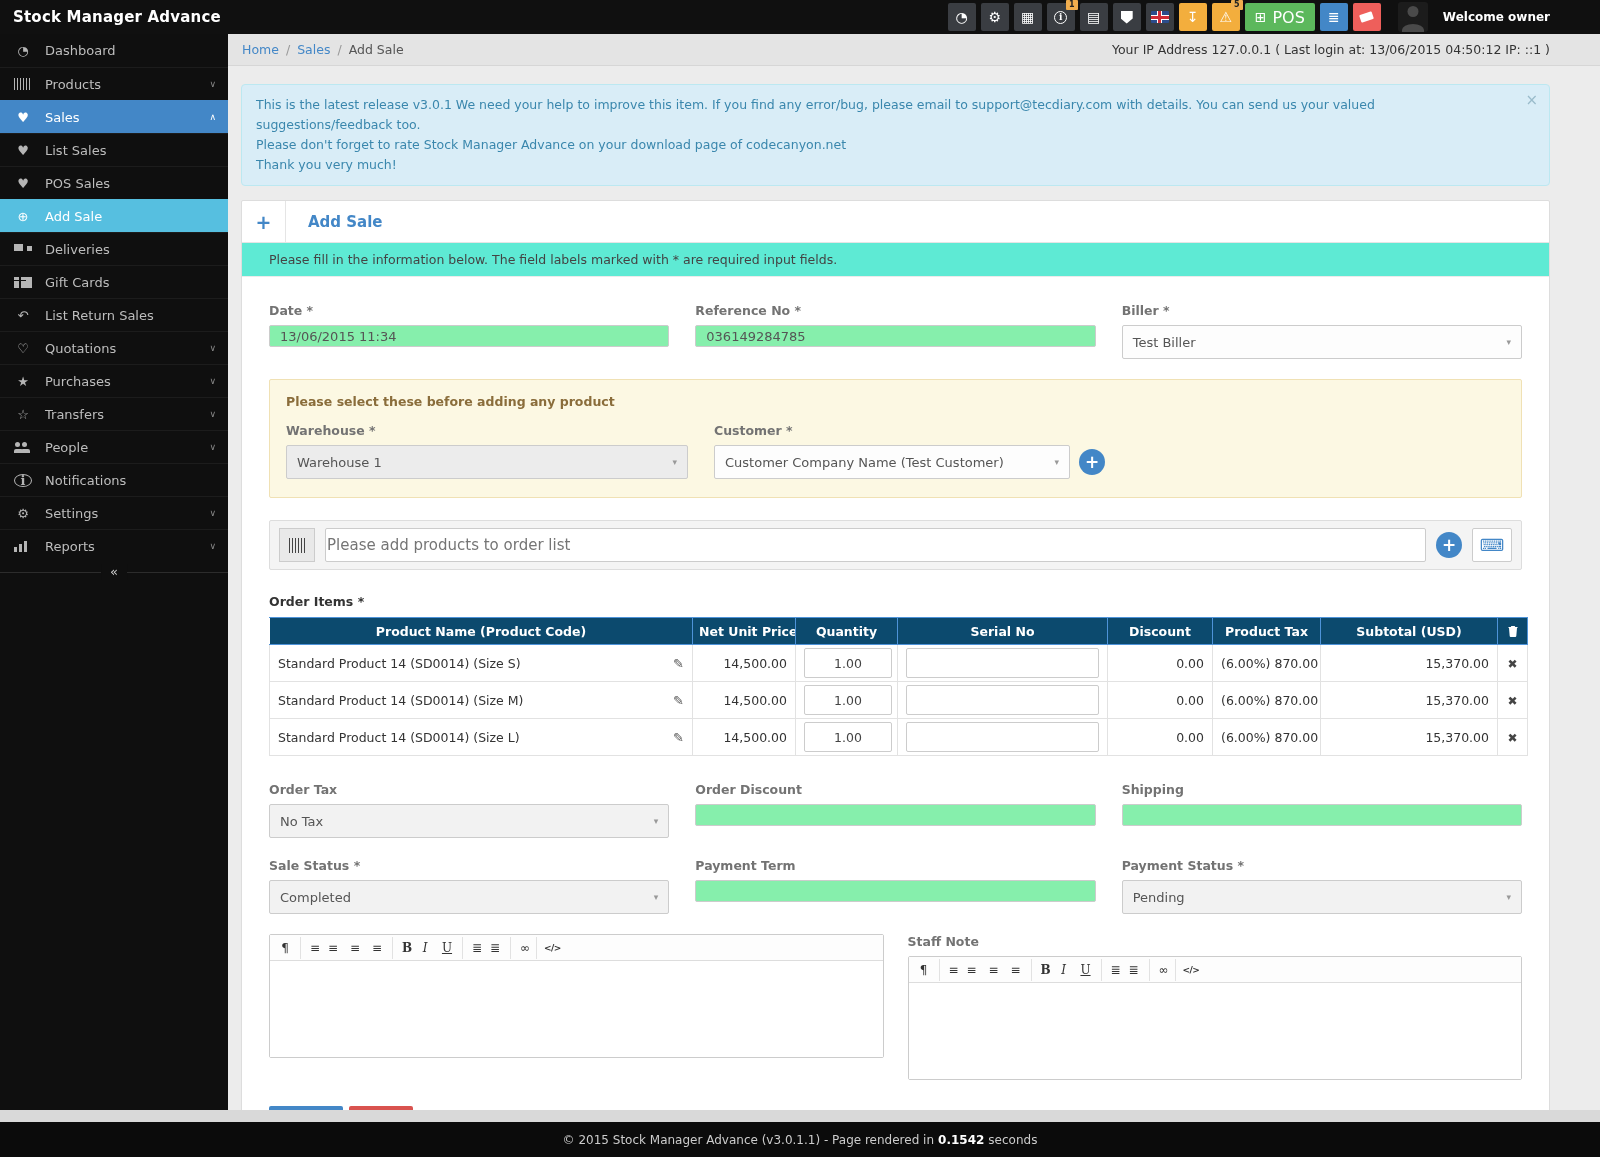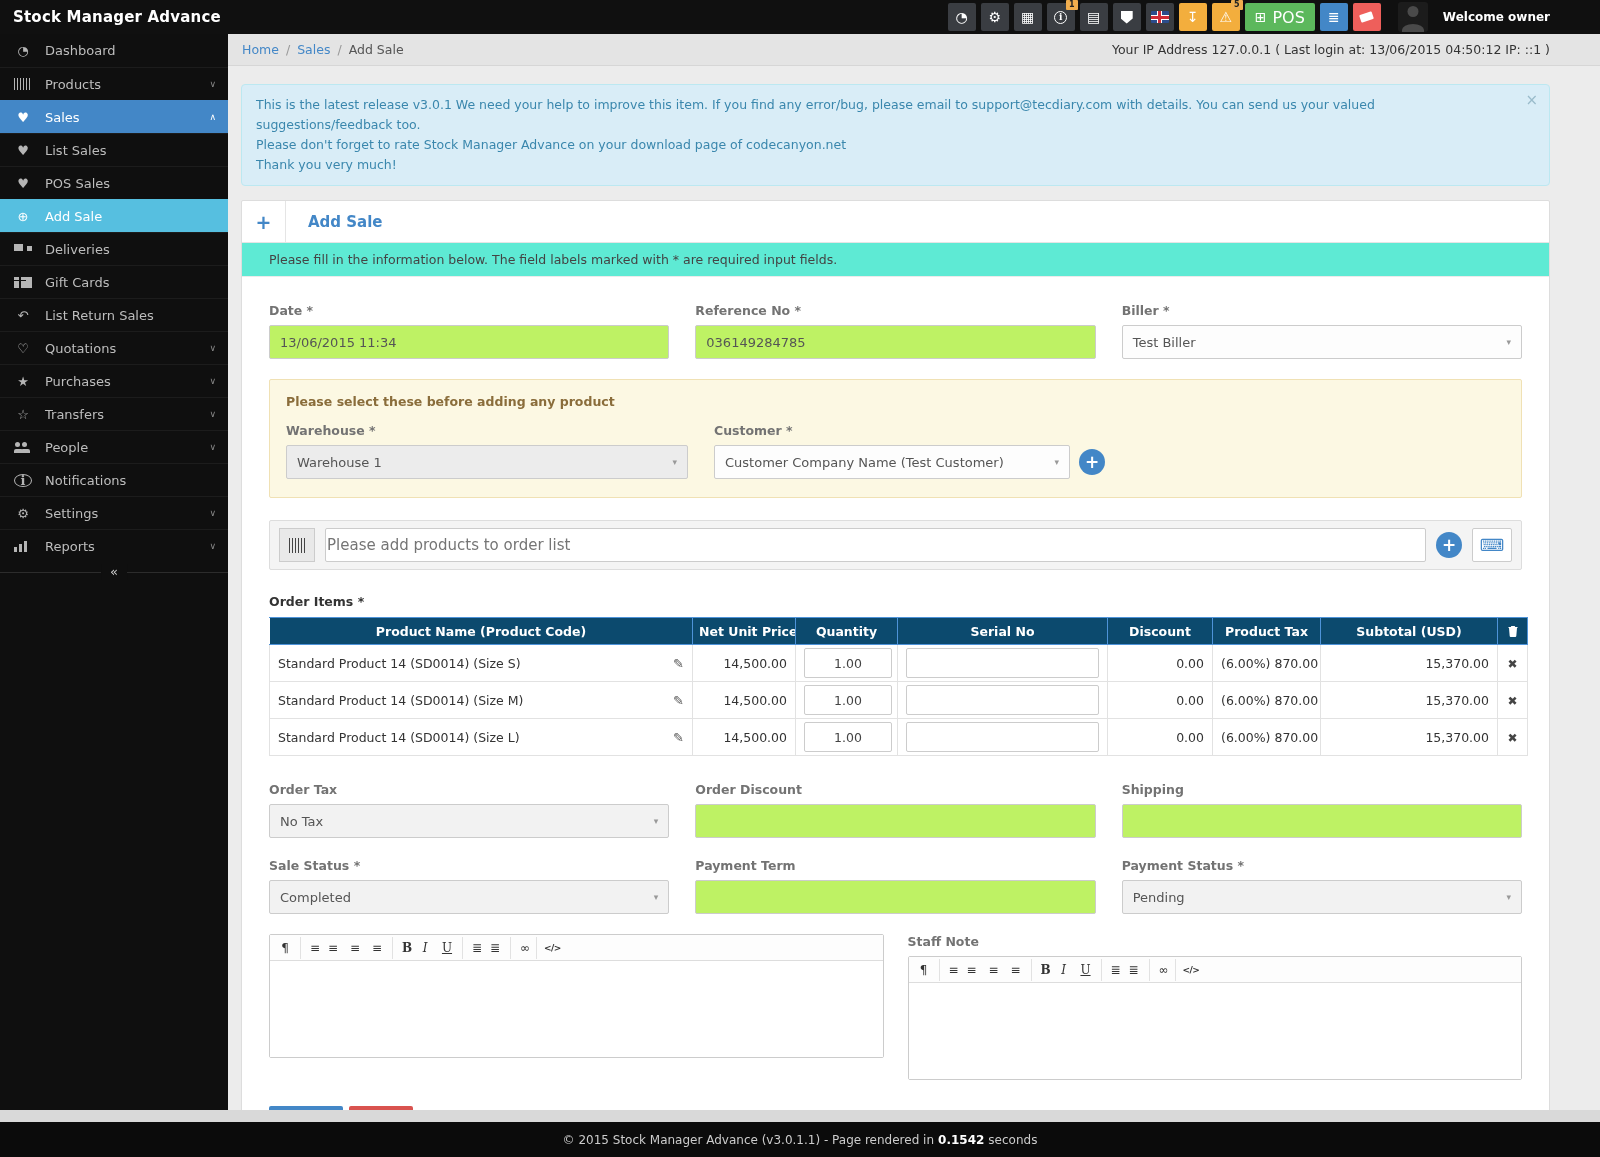--- a/index.html
+++ b/index.html
@@ -76,21 +76,21 @@
   .alert-close { position:absolute; top:5px; right:11px; color:#9abccb; font-size:15px; cursor:pointer; }
   
   .panel { background:#fff; border:1px solid #ddd; border-radius:2px; margin-top:14px; }
   .panel-head { height:42px; display:flex; align-items:center; border-bottom:1px solid #e5e5e5; }
   .panel-plus { width:44px; height:100%; display:flex; align-items:center; justify-content:center; color:#4387c7; font-size:19px; font-weight:bold; border-right:1px solid #e5e5e5; cursor:pointer; }
   .panel-title { color:#4387c7; font-size:15px; font-weight:bold; padding-left:22px; }
   .panel-sub { padding:9px 27px; border-bottom:1px solid #ebebeb; font-size:12.5px; color:#444; background:#5eead4; }
   .panel-body { padding:26px 27px 28px; }
   .f-label { display:block; font-weight:bold; font-size:12.5px; color:#737373; margin-bottom:7px; }
   .grid3 { display:grid; grid-template-columns:repeat(3,1fr); gap:26px; margin-bottom:20px; }
-  .t-input { width:100%; height:34px; border:1px solid #ccc; border-radius:2px; padding:0 10px; font-size:13px; color:#555; background:#bef264; font-family:inherit; }
+  .t-input { width:100%; height:22px; border:1px solid #ccc; border-radius:2px; padding:0 10px; font-size:13px; color:#555; background:#86efac; font-family:inherit; }
   .t-input::placeholder { color:#999; }
   .select { height:34px; border:1px solid #ccc; border-radius:2px; background:#f2f2f2; display:flex; align-items:center; justify-content:space-between; padding:0 10px; font-size:13px; color:#555; cursor:pointer; }
   .select.white { background:#fdfdfd; }
   .select .caret { color:#999; font-size:9px; }
   
   .notice { background:#fcf8e3; border:1px solid #f0e1b4; border-radius:2px; padding:12px 16px 18px; margin-bottom:22px; }
   .notice-head { color:#8a6d3b; font-weight:bold; font-size:12.5px; padding:2px 0 14px; }
   .notice-body { display:grid; grid-template-columns:402px 1fr; gap:26px; }
   .select.gray { background:#ececec; }
   .cust-row { display:flex; align-items:center; gap:9px; }

